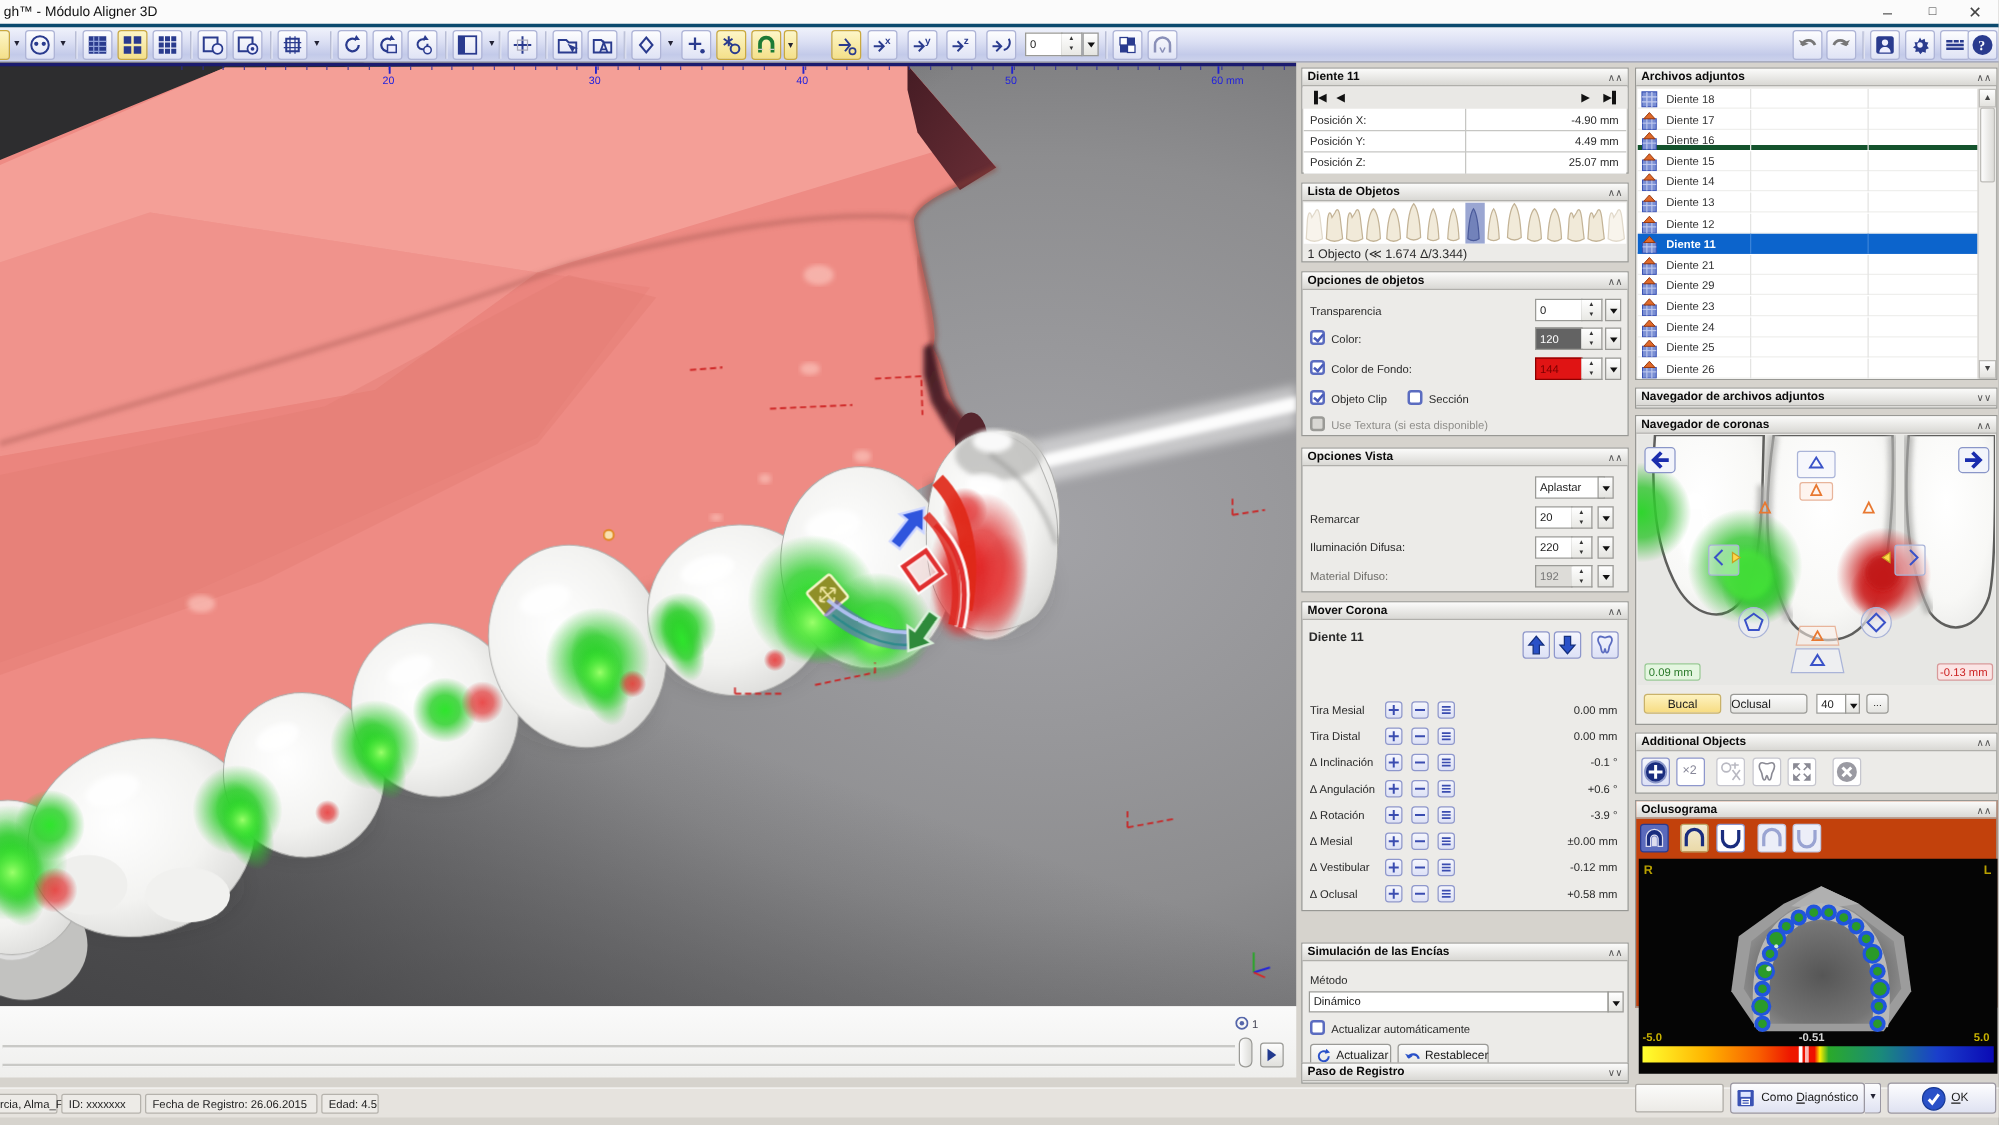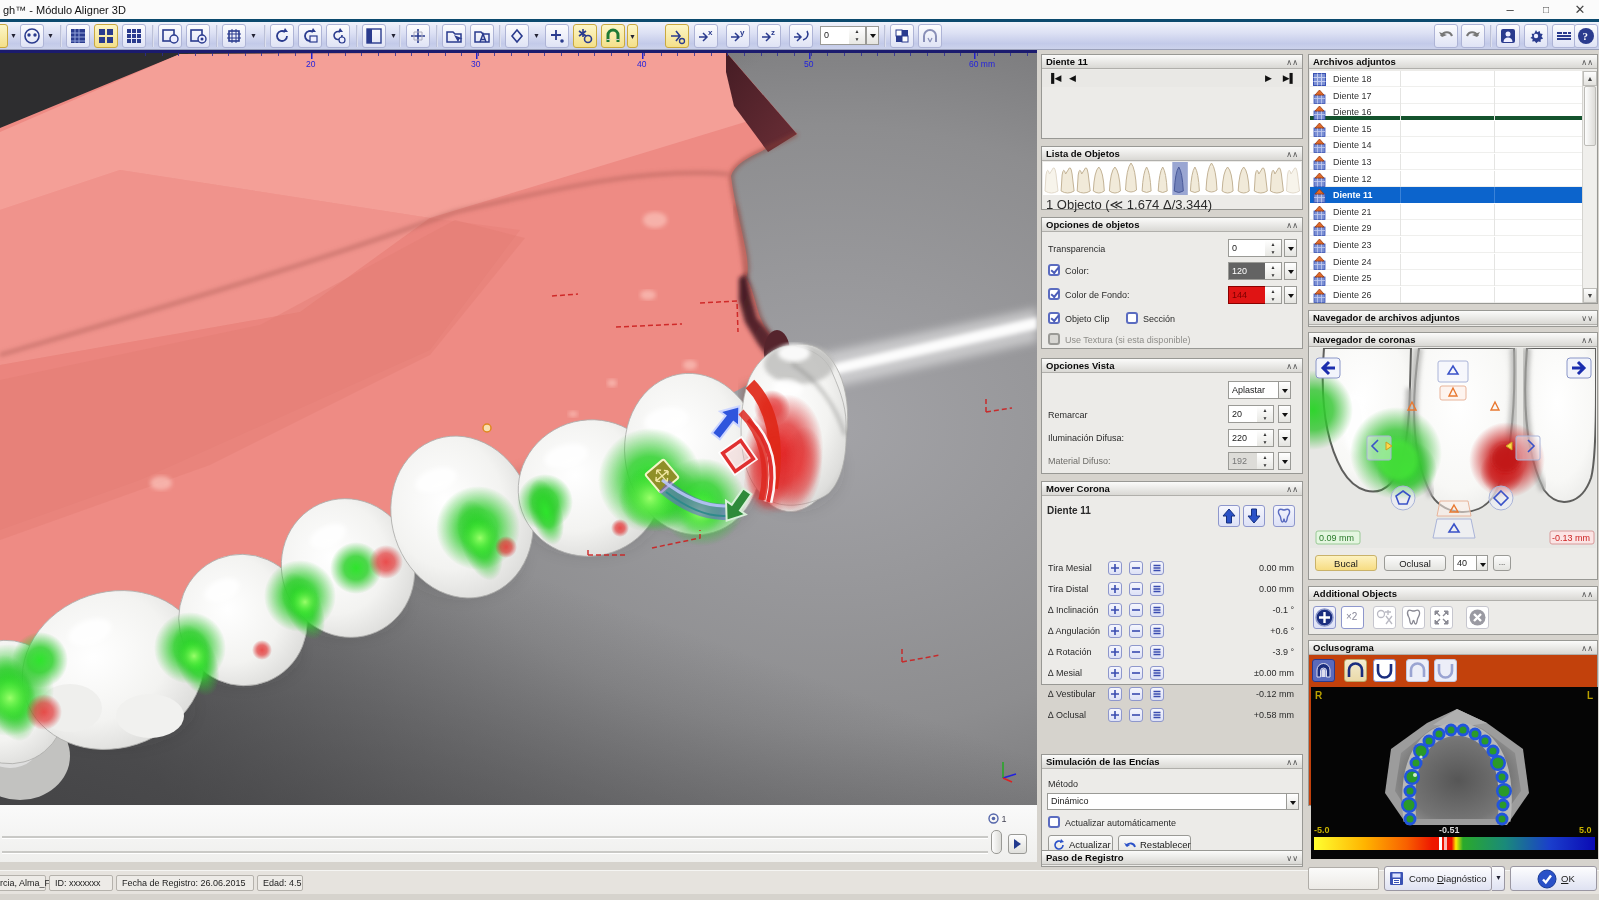--- a/index.html
+++ b/index.html
@@ -582,20 +582,31 @@
 <div id="midcol">
 
   <div class="panel" style="left:1041px;top:54px;width:262px;height:85px">
     <div class="phead">Diente 11<span class="pin">∧∧</span></div>
     <div style="position:absolute;left:0;top:15px;width:260px;height:17px;background:#e9e8e5;font-size:9px;color:#111">
       <span style="position:absolute;left:6px;top:3px">▐◀</span>
       <span style="position:absolute;left:27px;top:3px">◀</span>
       <span style="position:absolute;right:30px;top:3px">▶</span>
       <span style="position:absolute;right:6px;top:3px">▶▌</span>
     </div>
+    <div style="position:absolute;left:1px;top:32px;width:258px;height:52px;background:#fff">
+      <div style="position:absolute;left:129px;top:0;width:1px;height:52px;background:#c6c6c3"></div>
+      <div style="position:absolute;left:0;top:17px;width:258px;height:1px;background:#c6c6c3"></div>
+      <div style="position:absolute;left:0;top:34px;width:258px;height:1px;background:#c6c6c3"></div>
+      <div class="lbl" style="left:5px;top:4px">Posición X:</div>
+        <div class="val" style="right:6px;top:4px">-4.90 mm</div>
+      <div class="lbl" style="left:5px;top:21px">Posición Y:</div>
+        <div class="val" style="right:6px;top:21px">4.49 mm</div>
+      <div class="lbl" style="left:5px;top:38px">Posición Z:</div>
+        <div class="val" style="right:6px;top:38px">25.07 mm</div>
+    </div>
   </div>
 
   <div class="panel" style="left:1041px;top:146px;width:262px;height:64px">
     <div class="phead">Lista de Objetos<span class="pin">∧∧</span></div>
     <div style="position:absolute;left:1px;top:15px;width:258px;height:33px;background:#fff">
       <svg width="258" height="33">
           <path d="M2.0,29 L3.0,13 Q4.5,4 6.5,12 L9.0,8 Q11.5,2 13.0,12 L15.0,29 Q8.5,33 2.0,29 Z" fill="#f1ead9" stroke="#c3b396" stroke-width="1" opacity="0.5"></path>
           <path d="M18.1,29 L19.1,13 Q20.6,4 22.6,12 L25.1,8 Q27.6,2 29.1,12 L31.1,29 Q24.6,33 18.1,29 Z" fill="#f1ead9" stroke="#c3b396" stroke-width="1" opacity="1"></path>
           <path d="M34.2,29 L35.2,13 Q36.7,4 38.7,12 L41.2,8 Q43.7,2 45.2,12 L47.2,29 Q40.7,33 34.2,29 Z" fill="#f1ead9" stroke="#c3b396" stroke-width="1" opacity="1"></path>
           <path d="M50.300000000000004,29 Q51.300000000000004,9 55.800000000000004,5 Q60.300000000000004,9 61.300000000000004,29 Q55.800000000000004,33 50.300000000000004,29 Z" fill="#f1ead9" stroke="#c3b396" stroke-width="1" opacity="1"></path>
@@ -607,21 +618,21 @@
           <path d="M131.3,29 Q132.3,10 135.8,5 Q139.3,10 140.3,29 Q135.8,32 131.3,29 Z" fill="#7282ba" stroke="#4a5a9a" stroke-width="1"></path>
           <path d="M147.4,29 Q148.4,10 151.9,5 Q155.4,10 156.4,29 Q151.9,32 147.4,29 Z" fill="#f1ead9" stroke="#c3b396" stroke-width="1" opacity="1"></path>
           <path d="M163.0,28 Q164.0,6 168.5,1 Q173.0,6 174.0,28 Q168.5,32 163.0,28 Z" fill="#f1ead9" stroke="#c3b396" stroke-width="1" opacity="1"></path>
           <path d="M179.10000000000002,29 Q180.10000000000002,9 184.60000000000002,5 Q189.10000000000002,9 190.10000000000002,29 Q184.60000000000002,33 179.10000000000002,29 Z" fill="#f1ead9" stroke="#c3b396" stroke-width="1" opacity="1"></path>
           <path d="M195.20000000000002,29 Q196.20000000000002,9 200.70000000000002,5 Q205.20000000000002,9 206.20000000000002,29 Q200.70000000000002,33 195.20000000000002,29 Z" fill="#f1ead9" stroke="#c3b396" stroke-width="1" opacity="1"></path>
           <path d="M211.3,29 L212.3,13 Q213.8,4 215.8,12 L218.3,8 Q220.8,2 222.3,12 L224.3,29 Q217.8,33 211.3,29 Z" fill="#f1ead9" stroke="#c3b396" stroke-width="1" opacity="1"></path>
           <path d="M227.40000000000003,29 L228.40000000000003,13 Q229.90000000000003,4 231.90000000000003,12 L234.40000000000003,8 Q236.90000000000003,2 238.40000000000003,12 L240.40000000000003,29 Q233.90000000000003,33 227.40000000000003,29 Z" fill="#f1ead9" stroke="#c3b396" stroke-width="1" opacity="1"></path>
           <path d="M243.50000000000003,29 L244.50000000000003,13 Q246.00000000000003,4 248.00000000000003,12 L250.50000000000003,8 Q253.00000000000003,2 254.50000000000003,12 L256.5,29 Q250.00000000000003,33 243.50000000000003,29 Z" fill="#f1ead9" stroke="#c3b396" stroke-width="1" opacity="0.5"></path>
         </svg>
     </div>
-    <div class="lbl" style="left:4px;top:50px;font-size:13px">1 Objecto (≪ 1.674 Δ/3.344)</div>
+    <div class="lbl" style="left:4px;top:50px;font-size:10px">1 Objecto (≪ 1.674 Δ/3.344)</div>
   </div>
 
   <div class="panel" style="left:1041px;top:217px;width:262px;height:132px">
     <div class="phead">Opciones de objetos<span class="pin">∧∧</span></div>
     <div class="lbl" style="left:6px;top:26px">Transparencia</div>
     <div class="spinbox" style="left:186px;top:21px;width:38px">
         <span class="spinval">0</span>
       </div>
     <div class="spinbtns" style="left:223px;top:21px">▲<br>▼</div>
     <div class="dropbtn" style="left:242px;top:21px"></div>
@@ -666,21 +677,21 @@
     <div class="spinbtns" style="left:215px;top:70px">▲<br>▼</div>
     <div class="dropbtn" style="left:236px;top:70px"></div>
     <div class="lbl" style="left:6px;top:97px;color:#6e6d69">Material Difuso:</div>
     <div class="spinbox" style="left:186px;top:93px;width:30px;background:#dddcd8">
         <span class="spinval" style="color:#777">192</span>
       </div>
     <div class="spinbtns" style="left:215px;top:93px">▲<br>▼</div>
     <div class="dropbtn" style="left:236px;top:93px"></div>
   </div>
 
-  <div class="panel" style="left:1041px;top:481px;width:262px;height:204px">
+  <div class="panel" style="left:1041px;top:481px;width:262px;height:248px">
     <div class="phead">Mover Corona<span class="pin">∧∧</span></div>
     <div class="lbl" style="left:5px;top:23px;font-weight:bold;font-size:10px">Diente 11</div>
     <div class="smallbtn" style="left:176px;top:23px;width:22px;height:22px"><svg width="20" height="20">
           <path d="M10 3l6 7h-3.5v7h-5v-7H4z" fill="#2a51c8" stroke="#16307e" stroke-width="1"></path>
         </svg></div>
     <div class="smallbtn" style="left:201px;top:23px;width:22px;height:22px"><svg width="20" height="20">
           <path d="M10 17l-6-7h3.5V3h5v7H16z" fill="#2a51c8" stroke="#16307e" stroke-width="1"></path>
         </svg></div>
     <div class="smallbtn" style="left:231px;top:23px;width:22px;height:22px"><svg width="20" height="20">
           <path d="M5 4c-2 3 1 5 1.5 7S7 16 8.5 16s1-3 1.5-3 0 3 1.5 3 1.5-3 2-5S17 7 15 4c-1.5-2-3 0-5 0s-3.5-2-5 0z" fill="none" stroke="#5b6cc0" stroke-width="1.4"></path>
@@ -1025,21 +1036,21 @@
           <path d="M 144,157 L 148,164 L 140,164 Z" fill="none" stroke="#e87830" stroke-width="1.4"></path>
           <path d="M 127,171 L 161,171 L 165,190 L 123,190 Z" fill="#f4f6fc" fill-opacity="0.55" stroke="#aab4d8"></path>
           <path d="M 144,176 L 149,184 L 139,184 Z" fill="none" stroke="#3a52c8" stroke-width="1.6"></path>
           <rect x="6" y="183" width="44" height="13" rx="2" fill="#e4f6e0" stroke="#9aca96"></rect>
           <text x="9" y="193" font-size="9" fill="#2a7a2a" font-family="Liberation Sans">0.09 mm</text>
           <rect x="240" y="183" width="44" height="13" rx="2" fill="#fbe4e4" stroke="#d89a9a"></rect>
           <text x="242" y="193" font-size="9" fill="#cc2222" font-family="Liberation Sans">-0.13 mm</text>
         </svg>
     </div>
     <div class="smallbtn" style="left:6px;top:222px;width:62px;height:16px;background:linear-gradient(#fdf2c0,#f7dc82);border-color:#c9b26a;text-align:center;font-size:9.5px;line-height:15px">Bucal</div>
-    <div class="smallbtn" style="left:75px;top:222px;width:62px;height:16px;background:linear-gradient(#fcfcfc,#e4e4e0);border-color:#9a9a96;text-align:center;font-size:9.5px;line-height:15px">Oclusal</div>
+    <div class="smallbtn" style="left:75px;top:222px;width:62px;height:16px;background:linear-gradient(#fcfcfc,#e4e4e0);border-color:#9a9a96;font-size:9.5px;line-height:15px">Oclusal</div>
     <div class="spinbox" style="left:144px;top:222px;width:24px;height:16px">
         <span class="spinval" style="top:2px">40</span>
       </div>
     <div class="dropbtn" style="left:167px;top:222px;height:16px;width:12px"></div>
     <div class="smallbtn" style="left:184px;top:222px;width:18px;height:16px;background:linear-gradient(#fcfcfc,#e4e4e0);border-color:#9a9a96;text-align:center;font-size:8px;line-height:13px">...</div>
   </div>
 
   <div class="panel" style="left:1308px;top:586px;width:290px;height:49px">
     <div class="phead">Additional Objects<span class="pin">∧∧</span></div>
     <div class="smallbtn" style="left:4px;top:19px;width:23px;height:23px"><svg width="21" height="21">

